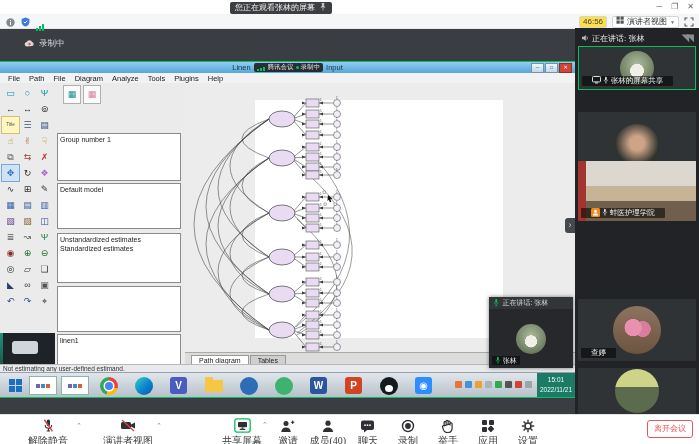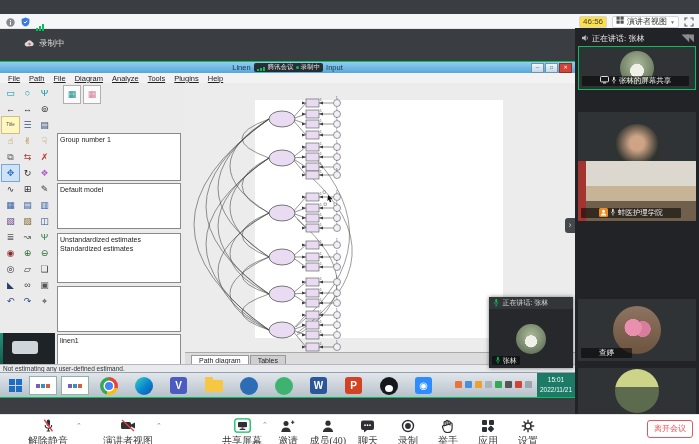--- a/index.html
+++ b/index.html
@@ -25,21 +25,21 @@
   .titlebar{left:0;top:0;width:575px;height:11px;background:linear-gradient(#8ecef0,#58a7d8);
             display:flex;align-items:center;justify-content:center;gap:3px;font-size:7.5px;color:#17384f;}
   .badge{background:rgba(32,34,36,.92);height:9px;border-radius:2px;padding:0 3px;display:flex;
          align-items:center;gap:2px;color:#e8e8e8;font-size:6.5px;}
   .tbtn{width:11px;height:8px;border:1px solid #6f93ad;background:linear-gradient(#eef6fb,#c3d9e9);
         font-size:5px;line-height:7px;text-align:center;color:#345;}
   .tbtn.close{background:#d04537;color:#fff;border-color:#903024;}
   .tctls{position:absolute;right:3px;top:1px;display:flex;gap:1px;}
   .menubar{left:0;top:11px;width:575px;height:10px;background:#f2f2f2;border-bottom:1px solid #d0d0d0;
            display:flex;align-items:center;padding-left:4px;gap:1px;}
-  .mi{font-size:7.5px;color:#222;padding:0 4px;text-decoration:underline;}
+  .mi{font-size:7.5px;color:#222;padding:0 4px;}
   .toolcol{left:0;top:21px;width:55px;height:282px;background:#ebebeb;border-right:1px solid #c8c8c8;}
   #tgrid{position:absolute;left:2px;top:2px;display:grid;grid-template-columns:repeat(3,17px);grid-auto-rows:16px;}
   .tcell{font-size:9px;line-height:16px;text-align:center;color:#333;cursor:default;}
   .tcell.sel{background:#cfe2f6;outline:1px solid #7aa7d9;}
   .tcell.ttl{font-size:4.5px;line-height:15px;background:#fff6c0;outline:1px solid #cfc07a;color:#554;}
   .darkpanel{left:0;top:250px;width:55px;height:53px;background:#1e2327;}
   .dp-strip{left:0;top:0;width:3px;height:53px;background:linear-gradient(#27907a,#145a4c 60%,#27907a);}
   .dp-ico{left:12px;top:8px;width:26px;height:13px;background:#cfd6db;border-radius:3px;}
   .panel{left:55px;top:21px;width:130px;height:282px;background:#ebebeb;border-right:1px solid #c0c0c0;}
   .pico{position:absolute;top:2px;width:16px;height:17px;border:1px solid #b0b0b0;background:#fafafa;
@@ -102,40 +102,54 @@
               radial-gradient(circle at 55% 62%,#b84a50 0 10%,rgba(0,0,0,0) 11%),
               linear-gradient(#7fa8cc,#5d86ad);}
   .av-heart{background:radial-gradient(circle at 42% 45%,#e890ae 0 22%,rgba(0,0,0,0) 23%),
             radial-gradient(circle at 62% 48%,#d87d9e 0 20%,rgba(0,0,0,0) 21%),
             linear-gradient(#8d7361,#6d543f);}
   .av-landscape{background:linear-gradient(#cdd387 0 42%,#5c6b4e 42%),
             radial-gradient(circle at 60% 70%,#2f3a2a 0 30%,rgba(0,0,0,0) 31%);}
   .tile.av-classroom{background:linear-gradient(90deg,#a23530 0 7%,rgba(0,0,0,0) 7%),
             linear-gradient(180deg,#dcd8d0 0 42%,#c7b395 42% 66%,#6f5f4c 66%);}
   .plabel{position:absolute;left:3px;bottom:3px;height:10px;display:flex;align-items:center;gap:2px;
-          background:rgba(0,0,0,.55);padding:0 18px;border-radius:1px;color:#ececec;font-size:7.5px;white-space:nowrap;}
+          background:rgba(0,0,0,.55);padding:0 10px;border-radius:1px;color:#ececec;font-size:7.5px;white-space:nowrap;}
   .sb-down{position:absolute;left:54px;top:374px;width:16px;height:9px;background:rgba(0,0,0,.4);
            border-radius:2px;color:#ccc;font-size:8px;line-height:7px;text-align:center;}
   
   .cbar{left:0;top:414px;width:699px;height:30px;background:#fff;border-top:1px solid #e4e4e4;}
   .cbtn{display:flex;flex-direction:column;align-items:center;justify-content:flex-start;width:40px;}
   .cbtn .ic{height:15px;display:flex;align-items:center;justify-content:center;}
   .cbtn .lb{font-size:10px;color:#3a3a3a;margin-top:1px;white-space:nowrap;font-family:Liberation Serif, serif;}
   .chev{color:#8a8a8a;font-size:7px;margin-top:3px;}
   #cbar-left{position:absolute;left:28px;top:3px;display:flex;align-items:flex-start;}
   #cbar-center{position:absolute;left:222px;top:3px;display:flex;align-items:flex-start;gap:0;}
   .leave{position:absolute;right:6px;top:5px;width:46px;height:18px;border:1px solid #e8555a;color:#e8555a;
          background:#fff;border-radius:3px;font-size:8px;line-height:16px;text-align:center;box-sizing:border-box;}
   .bars i{display:inline-block;width:2px;background:#0abf5b;margin-right:1px;vertical-align:bottom;}
 </style>
 </head>
 <body>
 
 <div id="root">
 
+  <div class="abs row1">
+    <div class="abs banner">
+      <span>您正在观看张林的屏幕</span>
+      <span id="pin-ic"><svg width="8" height="9">
+            <path d="M2.6 1h2.8l-.4 2.8 1.6 1.7H1.4L3 3.8z" fill="#c4c4c4"></path>
+            <rect x="3.6" y="5.7" width="0.8" height="2.8" fill="#c4c4c4"></rect>
+          </svg></span>
+    </div>
+    <div class="abs winctl">
+      <span>─</span>
+      <span>❐</span>
+      <span>✕</span>
+    </div>
+  </div>
   <div class="abs row2"></div>
   <div class="abs r2l">
     <span id="info-ic"><svg width="9" height="9">
           <circle cx="4.5" cy="4.5" r="4.2" fill="#858a90"></circle>
           <rect x="4" y="3.9" width="1" height="3" fill="#fff"></rect>
           <rect x="4" y="2" width="1" height="1.1" fill="#fff"></rect>
         </svg></span>
     <span id="shield-ic"><svg width="9" height="10">
           <path d="M4.5.5L8.4 2v3c0 2.4-1.7 4-3.9 4.6C2.3 9 .6 7.4.6 5V2z" fill="#3a7be0"></path>
           <path d="M2.8 4.9l1.2 1.2 2.2-2.3" stroke="#fff" stroke-width="1" fill="none"></path>

